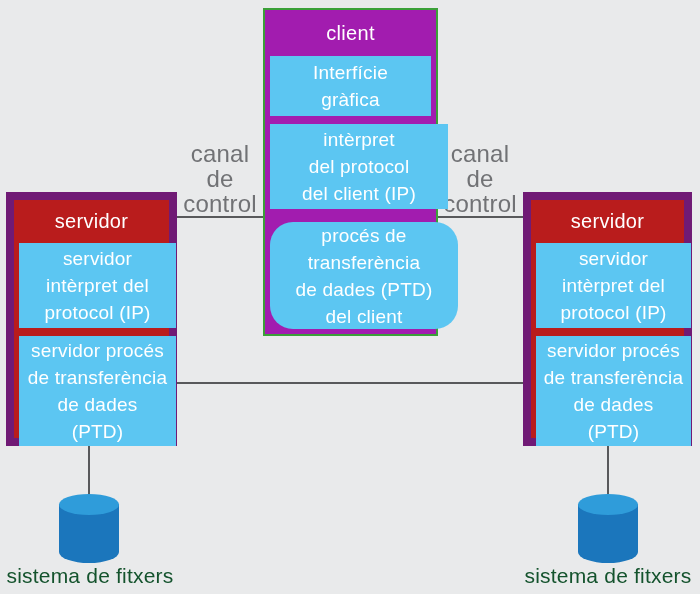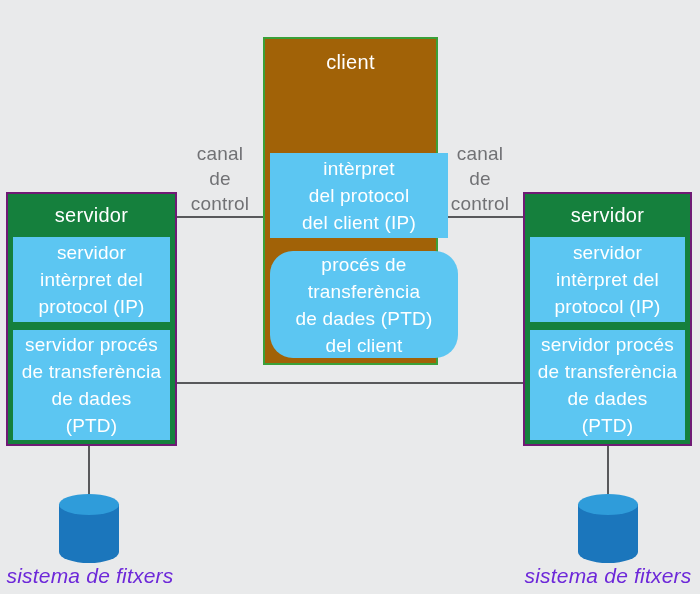--- a/index.html
+++ b/index.html
@@ -15,27 +15,26 @@
     overflow: hidden;
   }
 
   
   .group-box {
     position: absolute;
     box-sizing: border-box;
     color: #ffffff;
   }
   .group-green {
-    background: #a16207;
+    background: #a21caf;
     border: 2px solid #3ba038;
-    margin-top: 29px;
   }
   .group-blue {
-    background: #15803d;
-    border: 2px solid #701a75;
+    background: #b91c1c;
+    border: 8px solid #701a75;
   }
   .group-title {
     position: absolute;
     left: 0; right: 0;
     display: flex;
     align-items: center;
     justify-content: center;
     font-size: 20px;
     color: #ffffff;
     letter-spacing: 0.3px;
@@ -65,31 +64,30 @@
     width: 2px;
     background: #58595b;
   }
 
   
   .chan-label {
     position: absolute;
     color: #717275;
     text-align: center;
     white-space: pre-line;
-    font-size: 19px;
+    font-size: 24px;
     line-height: 25px;
     letter-spacing: 0.2px;
   }
   .storage-label {
     position: absolute;
-    color: #6d28d9;
+    color: #14532d;
     text-align: center;
     font-size: 21px;
     letter-spacing: 0.2px;
-    font-style: italic;
   }
 
   
   .cylinder {
     position: absolute;
     width: 60px;
     height: 69px;
   }
   .cylinder .body {
     position: absolute;
@@ -123,20 +121,22 @@
 
   <div class="chan-label" style="left:160px; top:141px; width:120px;">canal
 de
 control</div>
   <div class="chan-label" style="left:420px; top:141px; width:120px;">canal
 de
 control</div>
 
   <div class="group-box group-green" style="left:263px; top:8px; width:175px; height:328px;">
     <div class="group-title" style="top:0; height:46px;">client</div>
+    <div class="module" style="left:5px; top:46px; width:161px; height:60px;">Interfície
+gràfica</div>
     <div class="module" style="left:5px; top:114px; width:178px; height:85px;">intèrpret
 del protocol
 del client (IP)</div>
     <div class="module" style="left:5px; top:212px; width:188px; height:107px;border-radius:23px;">procés de
 transferència
 de dades (PTD)
 del client</div>
   </div>
 
   <div class="group-box group-blue" style="left:6px; top:192px; width:171px; height:254px;">

